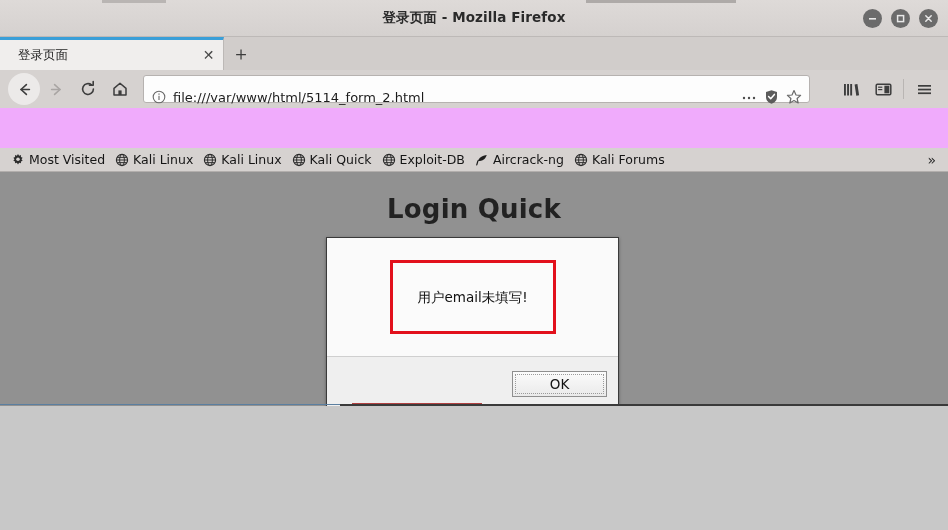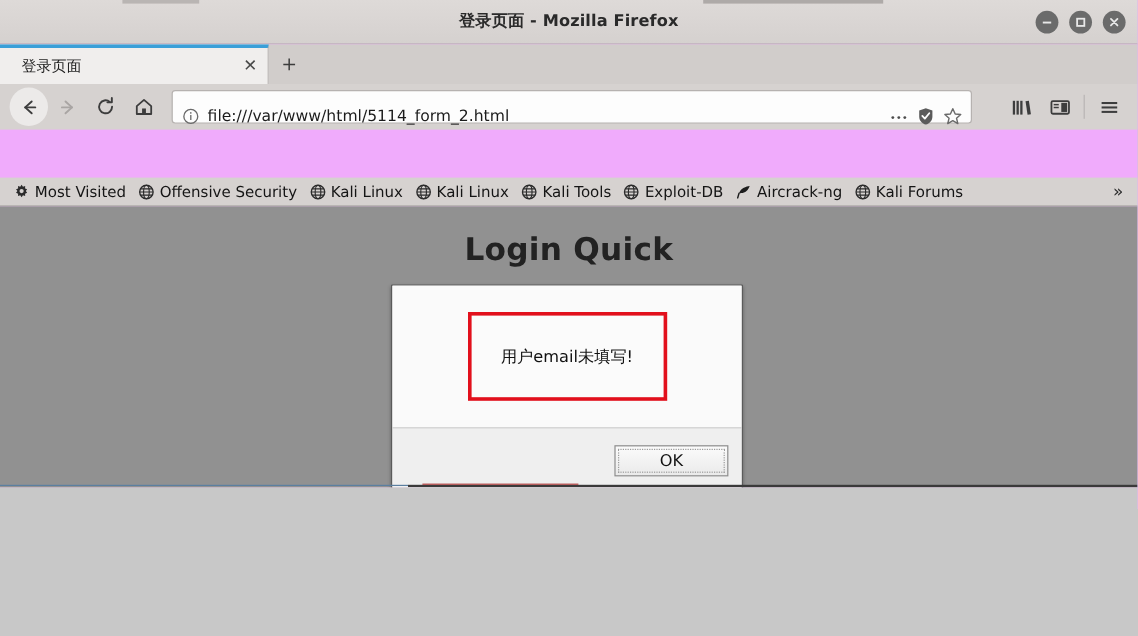--- a/index.html
+++ b/index.html
@@ -401,29 +401,30 @@
     <div class="bm">
       <span class="bm-ico">
         <svg width="14" height="14" viewBox="0 0 16 16">
           <path d="M8 1.2 L9.3 3.0 L11.4 2.4 L11.3 4.6 L13.3 5.4 L12.0 7.1 L13.3 8.8 L11.3 9.6 L11.4 11.8 L9.3 11.2 L8 13.0 L6.7 11.2 L4.6 11.8 L4.7 9.6 L2.7 8.8 L4.0 7.1 L2.7 5.4 L4.7 4.6 L4.6 2.4 L6.7 3.0 Z" fill="#2b2b2b"></path>
           <circle cx="8" cy="7.1" r="2" fill="#d6d2d0"></circle>
         </svg>
       </span>
       <span class="bm-label">Most Visited</span>
     </div>
 
+
     <div class="bm">
       <span class="bm-ico">
         <svg width="14" height="14" viewBox="0 0 16 16">
           <circle cx="8" cy="8" r="6.4" fill="none" stroke="#2b2b2b" stroke-width="1.3"></circle>
           <ellipse cx="8" cy="8" rx="2.7" ry="6.4" fill="none" stroke="#2b2b2b" stroke-width="1.1"></ellipse>
           <path d="M1.7 8 L14.3 8 M2.6 5 L13.4 5 M2.6 11 L13.4 11" stroke="#2b2b2b" stroke-width="1.1"></path>
         </svg>
       </span>
-      <span class="bm-label">Offensive Security</span>
+      <span class="bm-label">Kali Linux</span>
     </div>
 
     <div class="bm">
       <span class="bm-ico">
         <svg width="14" height="14" viewBox="0 0 16 16">
           <circle cx="8" cy="8" r="6.4" fill="none" stroke="#2b2b2b" stroke-width="1.3"></circle>
           <ellipse cx="8" cy="8" rx="2.7" ry="6.4" fill="none" stroke="#2b2b2b" stroke-width="1.1"></ellipse>
           <path d="M1.7 8 L14.3 8 M2.6 5 L13.4 5 M2.6 11 L13.4 11" stroke="#2b2b2b" stroke-width="1.1"></path>
         </svg>
       </span>
@@ -431,32 +432,21 @@
     </div>
 
     <div class="bm">
       <span class="bm-ico">
         <svg width="14" height="14" viewBox="0 0 16 16">
           <circle cx="8" cy="8" r="6.4" fill="none" stroke="#2b2b2b" stroke-width="1.3"></circle>
           <ellipse cx="8" cy="8" rx="2.7" ry="6.4" fill="none" stroke="#2b2b2b" stroke-width="1.1"></ellipse>
           <path d="M1.7 8 L14.3 8 M2.6 5 L13.4 5 M2.6 11 L13.4 11" stroke="#2b2b2b" stroke-width="1.1"></path>
         </svg>
       </span>
-      <span class="bm-label">Kali Linux</span>
-    </div>
-
-    <div class="bm">
-      <span class="bm-ico">
-        <svg width="14" height="14" viewBox="0 0 16 16">
-          <circle cx="8" cy="8" r="6.4" fill="none" stroke="#2b2b2b" stroke-width="1.3"></circle>
-          <ellipse cx="8" cy="8" rx="2.7" ry="6.4" fill="none" stroke="#2b2b2b" stroke-width="1.1"></ellipse>
-          <path d="M1.7 8 L14.3 8 M2.6 5 L13.4 5 M2.6 11 L13.4 11" stroke="#2b2b2b" stroke-width="1.1"></path>
-        </svg>
-      </span>
-      <span class="bm-label">Kali Tools</span>
+      <span class="bm-label">Kali Quick</span>
     </div>
 
     <div class="bm">
       <span class="bm-ico">
         <svg width="14" height="14" viewBox="0 0 16 16">
           <circle cx="8" cy="8" r="6.4" fill="none" stroke="#2b2b2b" stroke-width="1.3"></circle>
           <ellipse cx="8" cy="8" rx="2.7" ry="6.4" fill="none" stroke="#2b2b2b" stroke-width="1.1"></ellipse>
           <path d="M1.7 8 L14.3 8 M2.6 5 L13.4 5 M2.6 11 L13.4 11" stroke="#2b2b2b" stroke-width="1.1"></path>
         </svg>
       </span>

